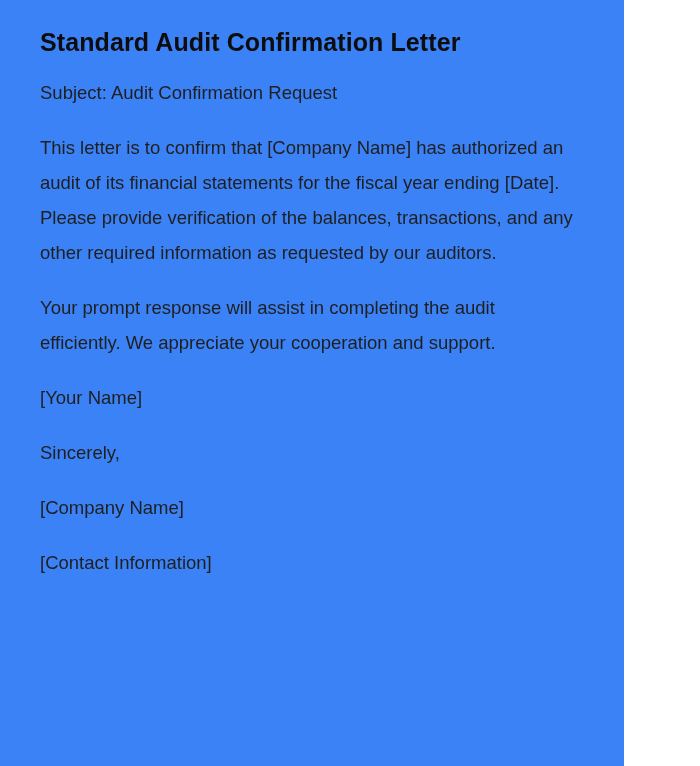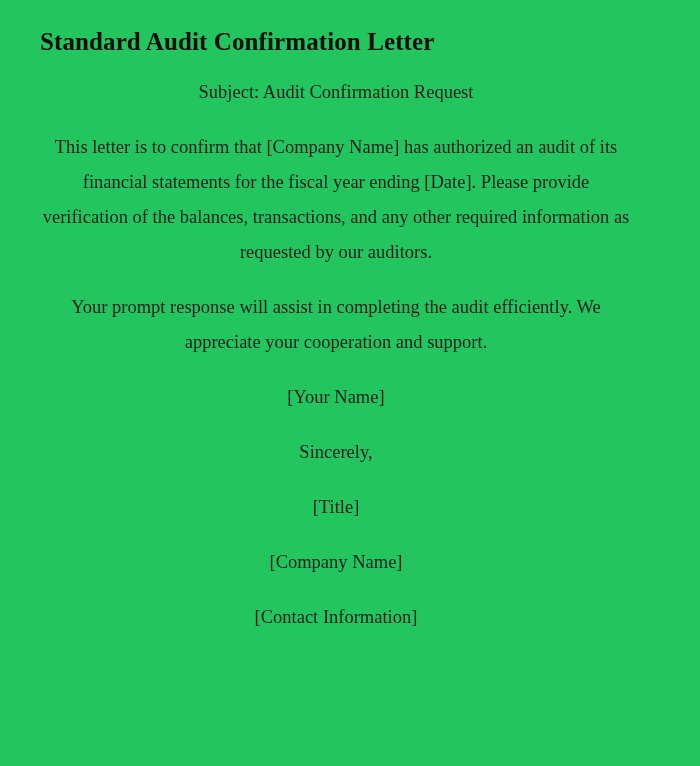--- a/index.html
+++ b/index.html
@@ -5,59 +5,57 @@
   html, body {
     margin: 0;
     padding: 0;
     width: 700px;
     height: 766px;
     background: #ffffff;
     overflow: hidden;
   }
   .doc {
     box-sizing: border-box;
-    width: 700px;
+    width: 624px;
     height: 766px;
     padding: 26px 48px 0 40px;
-    font-family: Liberation Serif, serif;
+    font-family: Liberation Sans, sans-serif;
     color: #1f1f1f;
-    background: #22c55e;
+    background: #3b82f6;
   }
   .doc-title {
     font-size: 25px;
     line-height: 32px;
     font-weight: 700;
     color: #0d0d0d;
     margin: 0 0 17px 0;
     letter-spacing: 0.1px;
   }
   .doc p {
     font-size: 18.5px;
     line-height: 35px;
     font-weight: 400;
     margin: 0 0 20px 0;
     max-width: 592px;
-    text-align: center;
   }
 </style>
 </head>
 <body>
 
 <div class="doc">
   <h1 class="doc-title">Standard Audit Confirmation Letter</h1>
 
   <p>Subject: Audit Confirmation Request</p>
 
 
   <p>This letter is to confirm that [Company Name] has authorized an audit of its financial statements for the fiscal year ending [Date]. Please provide verification of the balances, transactions, and any other required information as requested by our auditors.</p>
 
   <p>Your prompt response will assist in completing the audit efficiently. We appreciate your cooperation and support.</p>
 
   <p>[Your Name]</p>
 
   <p>Sincerely,</p>
 
-  <p>[Title]</p>
 
   <p>[Company Name]</p>
 
   <p>[Contact Information]</p>
 </div>
 
 </body></html>

